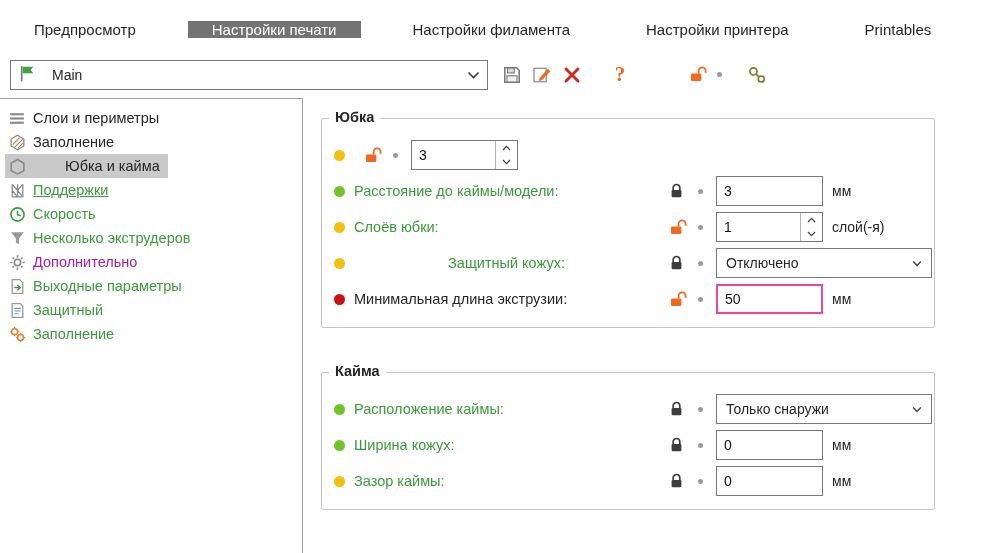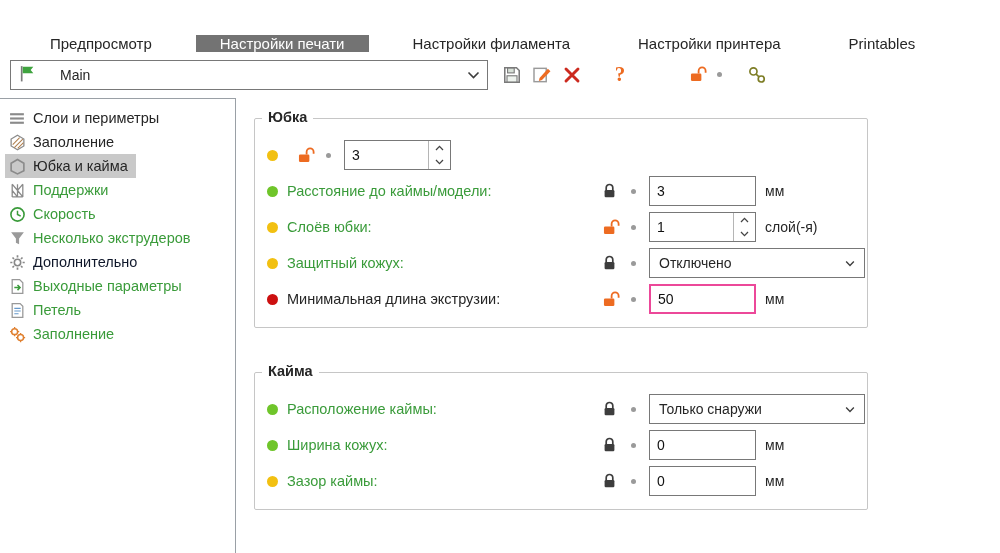--- a/index.html
+++ b/index.html
@@ -2,38 +2,38 @@
 <html><head>
 <meta charset="utf-8">
 <style>
   * { margin:0; padding:0; box-sizing:border-box; }
   html,body { width:1000px; height:553px; }
   body {
     background:#fff; overflow:hidden; position:relative;
     font-family:"Liberation Sans", sans-serif; font-size:14px; color:#262626;
   }
   
-  .tabbar { display:flex; align-items:flex-end; gap:20px; padding:6px 0 0 10px; height:52px;margin-left:16px; }
+  .tabbar { display:flex; align-items:center; gap:28px; padding:6px 0 0 10px; height:52px; }
   .tab { display:flex; align-items:center; padding:0 24px; white-space:nowrap; font-size:15px; cursor:pointer; }
   .tab.active { background:#737373; color:#fff; }
   
   .toolbar { display:flex; align-items:center; padding:8px 0 9px 10px; height:46px; }
   .preset-combo { width:478px; height:30px; border:1px solid #787878; display:flex; align-items:center; padding:0 7px; background:#fff; }
-  .preset-combo .preset-name { margin-left:23px; }
+  .preset-combo .preset-name { margin-left:15px; }
   .preset-combo .chev { margin-left:auto; display:flex; }
   .tool-icons { display:flex; align-items:center; margin-left:13px; }
   .ticon { display:flex; align-items:center; justify-content:center; width:22px; height:22px; cursor:pointer; }
   .ticon + .ticon { margin-left:8px; }
   .ticon.help { margin-left:26px; font-size:21px; font-weight:bold; color:#ED6B21; font-family:"Liberation Serif", serif; }
   .ticon.lockbtn { margin-left:56px; }
   .graydot { width:5px; height:5px; border-radius:50%; background:#9a9a9a; margin-left:8px; }
   .ticon.compare { margin-left:24px; }
   
   .content { display:flex; height:455px; }
-  .sidebar { width:236px; border-top:1px solid #9aa0a6; border-right:1px solid #9aa0a6; padding:7px 0 0 5px; background:#fff; }
+  .sidebar { width:303px; border-top:1px solid #9aa0a6; border-right:1px solid #9aa0a6; padding:7px 0 0 5px; background:#fff; }
   .side-item { display:flex; align-items:center; gap:7px; padding:3px 8px 3px 4px; width:max-content; font-size:14.5px; cursor:pointer; line-height:18px; }
   .side-item.selected { background:#c9c9c9; }
   .side-item .sicon { width:17px; height:17px; display:flex; flex:none; }
   .main { flex:1; padding:20px 0 0 18px; }
   
   .group { width:614px; border:1px solid #c6c6c6; border-radius:2px; position:relative; padding:18px 4px 10px 12px; margin-bottom:44px; background:#fff; }
   .group-title { position:absolute; top:-10px; left:7px; background:#fff; padding:0 6px; font-weight:bold; font-size:14.5px; }
   .row { display:flex; align-items:center; height:36px; }
   .dot { width:11px; height:11px; border-radius:50%; flex:none; margin-right:9px; }
   .lbl { width:305px; flex:none; font-size:14.5px; }
@@ -134,31 +134,31 @@
           </svg>
         </span>
         <span class="slbl" style="color: rgb(38, 38, 38);">Заполнение</span>
       </div>
       <div class="side-item selected">
         <span class="sicon">
           <svg width="17" height="17" viewBox="0 0 16 16">
             <polygon points="8,1.4 14,5 14,12 8,15 2,12 2,5" fill="none" stroke="#8a8a8a" stroke-width="1.5"></polygon>
           </svg>
         </span>
-        <span class="slbl" style="color: rgb(38, 38, 38);">Юбка и кайма</span>
+        <span class="slbl" style="color: rgb(38, 38, 38); margin-left: 32px;">Юбка и кайма</span>
       </div>
       <div class="side-item">
         <span class="sicon">
           <svg width="17" height="17" viewBox="0 0 16 16">
             <g stroke="#8a8a8a" stroke-width="1.2" fill="none">
               <path d="M3 2 V14 M8 2 V14 M13 2 V14 M3 14 H13 M3 2 L8 8 L13 2 M3 8 L8 14 M8 8 L13 14"></path>
             </g>
           </svg>
         </span>
-        <span class="slbl" style="color: rgb(58, 155, 58);">Поддержки</span>
+        <span class="slbl" style="color: rgb(58, 155, 58); text-decoration: underline;">Поддержки</span>
       </div>
       <div class="side-item">
         <span class="sicon">
           <svg width="17" height="17" viewBox="0 0 16 16">
             <circle cx="8" cy="8" r="6.2" fill="none" stroke="#3a9b3a" stroke-width="1.5"></circle>
             <path d="M8 4.4 V8 L11 9.6" stroke="#3a9b3a" stroke-width="1.4" fill="none"></path>
           </svg>
         </span>
         <span class="slbl" style="color: rgb(58, 155, 58);">Скорость</span>
       </div>
@@ -172,41 +172,41 @@
       </div>
       <div class="side-item">
         <span class="sicon">
           <svg width="17" height="17" viewBox="0 0 16 16">
             <circle cx="8" cy="8" r="3" fill="none" stroke="#888" stroke-width="1.5"></circle>
             <g stroke="#888" stroke-width="1.6">
               <path d="M8 1.2 V3.2 M8 12.8 V14.8 M1.2 8 H3.2 M12.8 8 H14.8 M3.3 3.3 L4.7 4.7 M11.3 11.3 L12.7 12.7 M12.7 3.3 L11.3 4.7 M4.7 11.3 L3.3 12.7"></path>
             </g>
           </svg>
         </span>
-        <span class="slbl" style="color: #0f172a;">Дополнительно</span>
+        <span class="slbl" style="color: #a21caf;">Дополнительно</span>
       </div>
       <div class="side-item">
         <span class="sicon">
           <svg width="17" height="17" viewBox="0 0 16 16">
             <path d="M3 1.5 H10 L13 4.5 V14.5 H3 Z" fill="#fff" stroke="#999" stroke-width="1.2"></path>
             <path d="M5 9 H10 M8 6.6 L10.4 9 L8 11.4" stroke="#3a9b3a" stroke-width="1.4" fill="none"></path>
           </svg>
         </span>
         <span class="slbl" style="color: rgb(58, 155, 58);">Выходные параметры</span>
       </div>
       <div class="side-item">
         <span class="sicon">
           <svg width="17" height="17" viewBox="0 0 16 16">
             <path d="M3 1.5 H10.5 L13 4 V14.5 H3 Z" fill="#fff" stroke="#999" stroke-width="1.2"></path>
             <g stroke="#6699cc" stroke-width="1">
               <path d="M5 6 H11 M5 8.5 H11 M5 11 H9"></path>
             </g>
           </svg>
         </span>
-        <span class="slbl" style="color: rgb(58, 155, 58);">Петель</span>
+        <span class="slbl" style="color: rgb(58, 155, 58);">Защитный</span>
       </div>
       <div class="side-item">
         <span class="sicon">
           <svg width="17" height="17" viewBox="0 0 16 16">
             <g fill="none" stroke="#e08030" stroke-width="1.4">
               <circle cx="5.3" cy="5.3" r="2.8"></circle>
               <circle cx="10.9" cy="10.9" r="2.8"></circle>
             </g>
             <g stroke="#e08030" stroke-width="1.2">
               <path d="M5.3 1 V2.2 M5.3 8.4 V9.6 M1 5.3 H2.2 M8.4 5.3 H9.6 M10.9 6.6 V7.8 M10.9 14 V15.2 M6.6 10.9 H7.8 M14 10.9 H15.2"></path>
@@ -279,21 +279,21 @@
                 <svg width="9" height="6" viewBox="0 0 9 6">
                   <path d="M1 1 L4.5 4.6 L8 1" fill="none" stroke="#444" stroke-width="1.3"></path>
                 </svg>
               </div>
             </div>
           </div>
           <span class="unit">слой(-я)</span>
         </div>
         <div class="row">
           <span class="dot" style="background: rgb(242, 192, 17);"></span>
-          <span class="lbl" style="color: rgb(58, 155, 58);">Защитный кожух:</span>
+          <span class="lbl" style="color: rgb(58, 155, 58); text-align: center;">Защитный кожух:</span>
           <span class="lock">
             <svg width="15" height="16" viewBox="0 0 15 16">
               <path d="M4.2 7 V4.8 a3.3 3.3 0 0 1 6.6 0 V7" fill="none" stroke="#3d3d3d" stroke-width="1.7"></path>
               <rect x="2.6" y="7" width="9.8" height="7.2" rx="1.2" fill="#3d3d3d"></rect>
             </svg>
           </span>
           <span class="bullet"></span>
           <div class="selectbox">
             <span>Отключено</span>
             <span class="chev">

